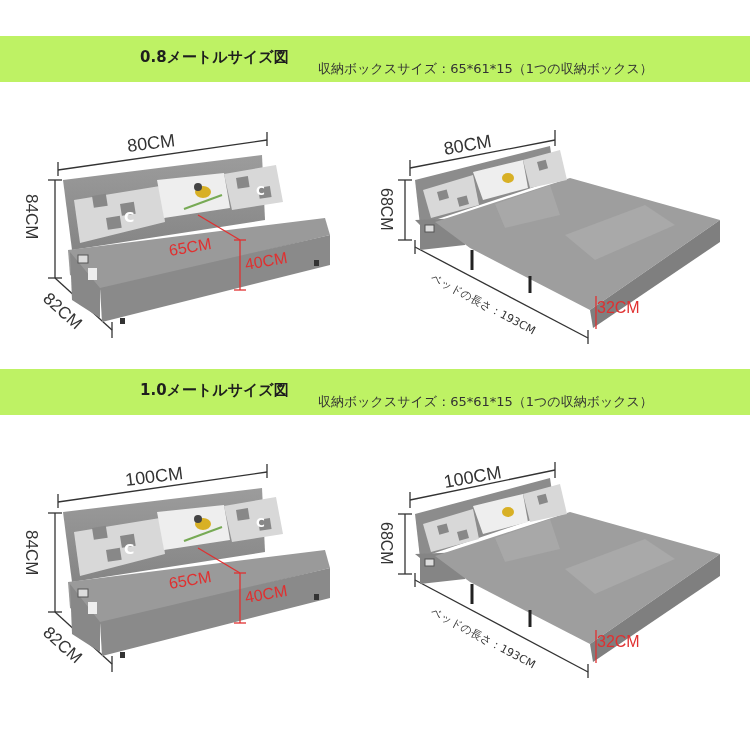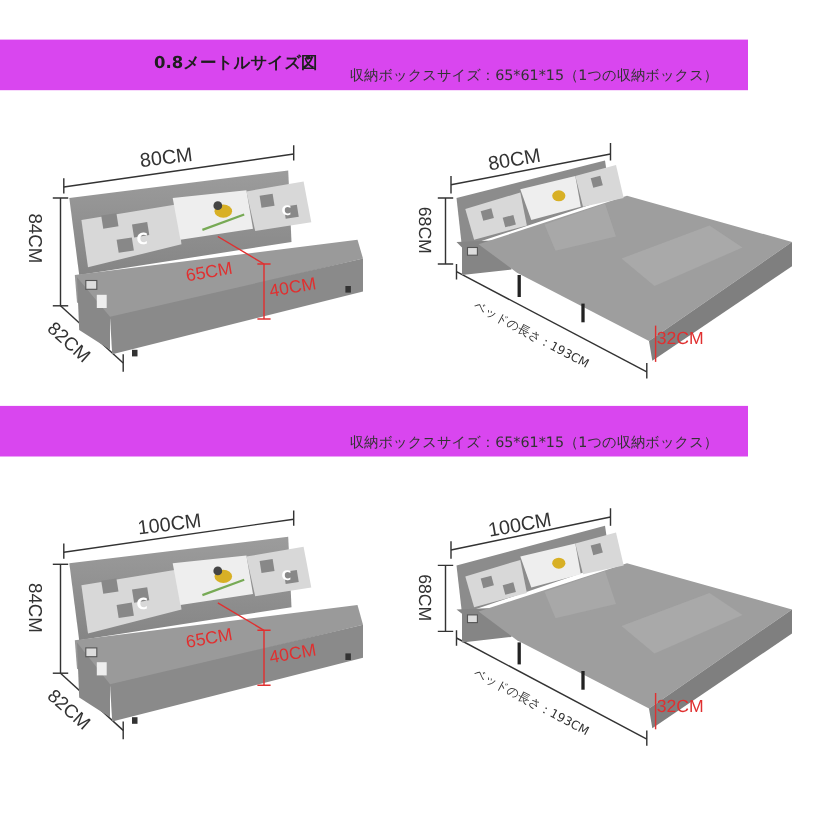--- a/index.html
+++ b/index.html
@@ -1,18 +1,18 @@
 <!DOCTYPE html>
 <html><head>
 <meta charset="utf-8">
 <style>
   html, body { margin:0; padding:0; background:#ffffff; }
   body { width:750px; height:750px; position:relative; overflow:hidden;
          font-family:"DejaVu Sans", "Liberation Sans", sans-serif; color:#222; }
-  .banner { position:absolute; left:0; width:680px; height:46px; background:#d946ef; }
+  .banner { position:absolute; left:0; width:750px; height:46px; background:#bef264; }
   .banner .title { position:absolute; left:140px; top:12px; font-size:15px; font-weight:bold; color:#1e1e1e; letter-spacing:0; white-space:nowrap; }
   .banner .spec { position:absolute; left:318px; top:24px; font-size:13px; color:#333; white-space:nowrap; }
   .panel { position:absolute; }
   .panel svg { display:block; }
   .dim { font-family:"Liberation Sans", sans-serif; fill:#333; }
   .dim-red { font-family:"Liberation Sans", sans-serif; fill:#e03030; }
   .jp { font-family:"DejaVu Sans", sans-serif; fill:#333; }
 </style>
 </head>
 <body>
@@ -115,20 +115,21 @@
   <path d="M148 60 L185 50 L192 80 L155 88 Z" fill="#d8d8d8"></path>
   <rect x="162" y="62" width="9" height="9" fill="#888" transform="rotate(-15 162 62)"></rect>
   <rect x="50" y="125" width="9" height="7" fill="#ddd" stroke="#555" stroke-width="1"></rect>
 
   <line x1="221" y1="196" x2="221" y2="229" stroke="#e03030" stroke-width="1.3"></line>
   <text class="dim-red" x="222" y="213" font-size="16">32CM</text>
 </svg>
 </div>
 
 <div class="banner" style="top:369px">
+  <span class="title">1.0メートルサイズ図</span>
   <span class="spec">収納ボックスサイズ：65*61*15（1つの収納ボックス）</span>
 </div>
 
 <div class="panel" style="left:0;top:430px">
 <svg width="375" height="260" viewBox="0 0 375 260">
   <defs>
     <linearGradient id="fab2" x1="0" y1="0" x2="0" y2="1">
       <stop offset="0" stop-color="#9c9c9c"></stop>
           <stop offset="1" stop-color="#858585"></stop>
     </linearGradient>

